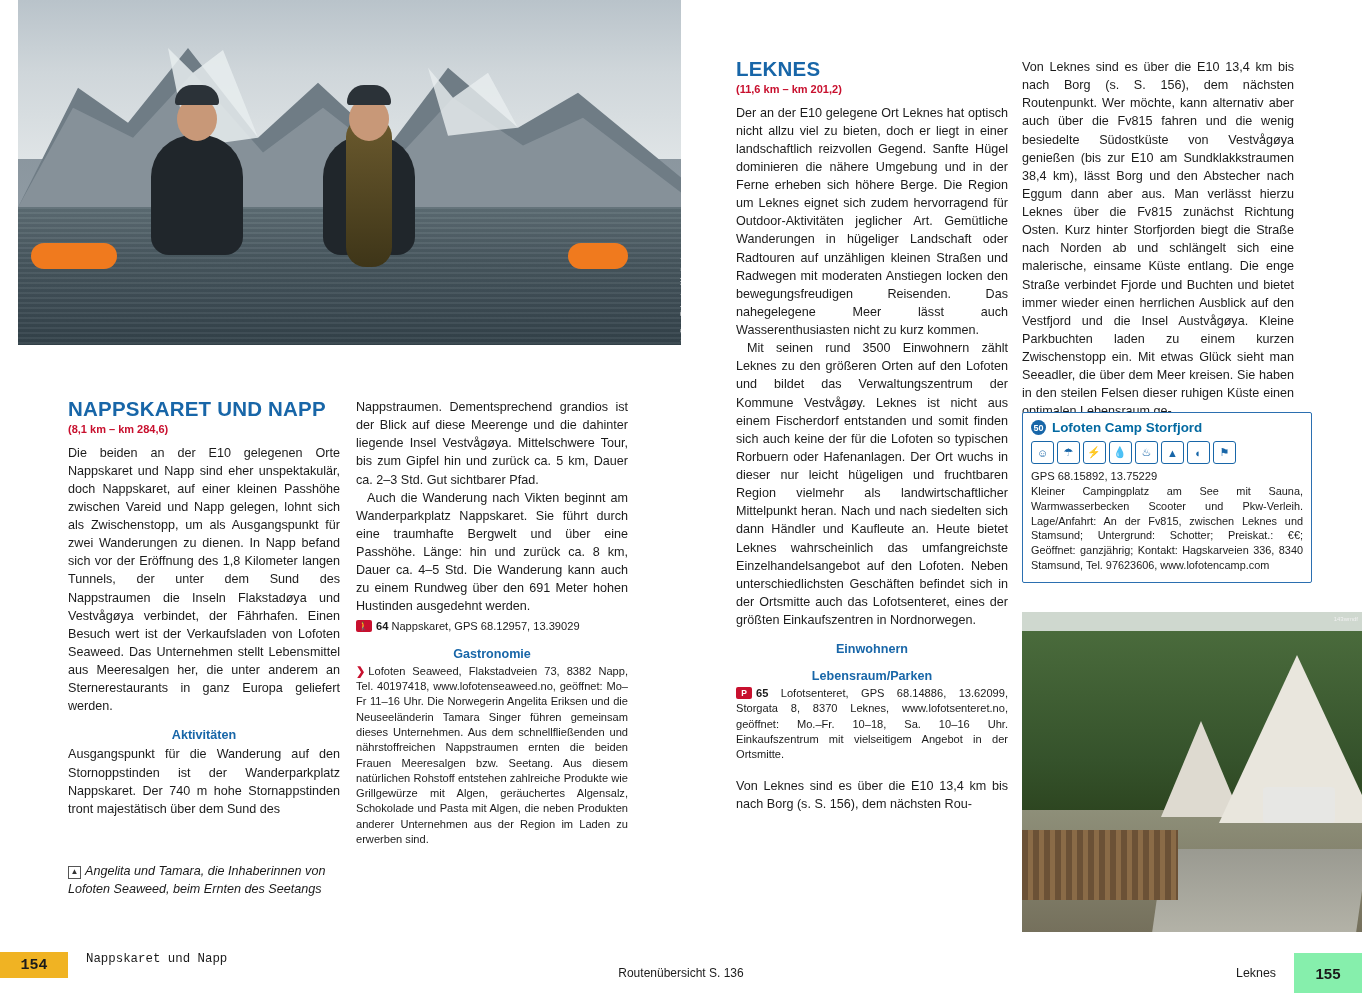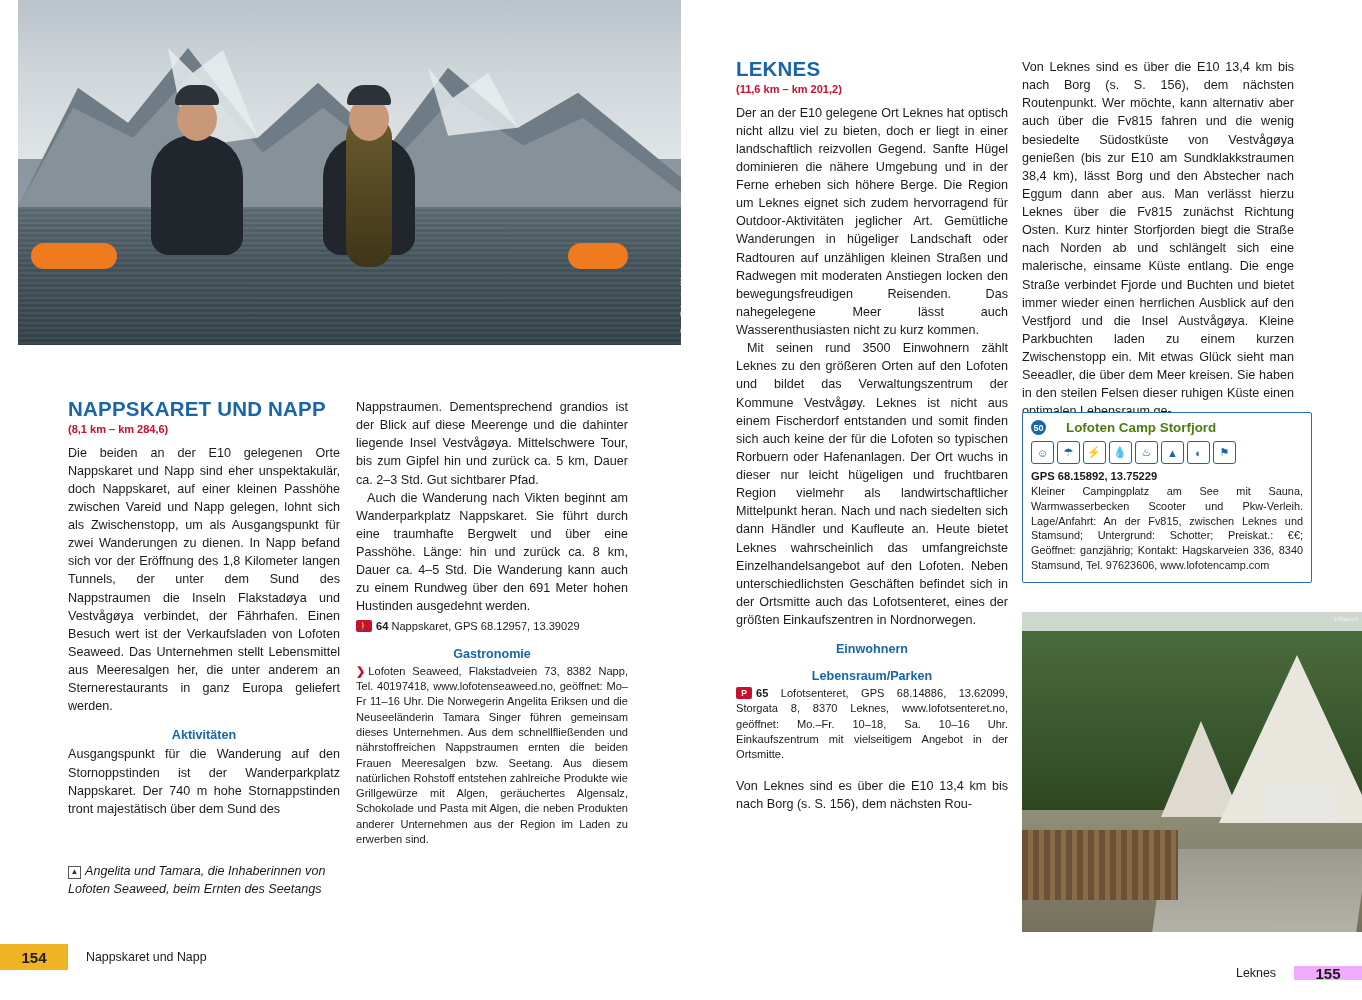--- a/index.html
+++ b/index.html
@@ -86,32 +86,32 @@
   .mk.hike{background:#c8102e;}
   .mk.park{background:#c8102e;}
   .num{font-weight:bold;}
 
   
   .infobox{
     position:absolute;left:1022px;top:412px;width:290px;
     border:1px solid #2b6fb0;border-radius:2px;background:#fff;padding:7px 8px 9px 8px;
     box-sizing:border-box;
   }
-  .ib-head{display:flex;align-items:center;gap:20px;margin-bottom:6px;}
+  .ib-head{display:flex;align-items:center;gap:6px;margin-bottom:6px;}
   .ib-badge{
     width:15px;height:15px;border-radius:50%;background:#1866a8;color:#fff;
     font-size:9px;font-weight:bold;display:flex;align-items:center;justify-content:center;
   }
-  .ib-title{font-size:13.4px;font-weight:bold;color:#4d7c0f;}
+  .ib-title{font-size:13.4px;font-weight:bold;color:#0369a1;}
   .ib-icons{display:flex;gap:3px;margin-bottom:6px;flex-wrap:nowrap;}
   .ib-ic{
     width:21px;height:21px;border:1px solid #1866a8;border-radius:3px;
     display:flex;align-items:center;justify-content:center;color:#1866a8;font-size:11px;
   }
-  .ib-gps{font-size:11.2px;font-weight:bold;color:#1b1b1b;margin-bottom:2px;}
+  .ib-gps{font-size:11.2px;font-weight:normal;color:#1b1b1b;margin-bottom:2px;}
   .ib-txt{font-size:10.9px;line-height:1.36;text-align:justify;}
 
   
   .photo-right{
     position:absolute;left:1022px;top:612px;width:340px;height:320px;overflow:hidden;
     background:#3f5a32;
   }
   .pr-sky{position:absolute;left:0;top:0;width:100%;height:22%;background:#cfd8cf;}
   .pr-forest{position:absolute;left:0;top:6%;width:100%;height:58%;
     background:linear-gradient(180deg,#4a6b3c 0%,#35522b 70%,#2c441f 100%);}
@@ -139,38 +139,38 @@
   
   .route-tab{
     position:absolute;right:0;top:938px;height:22px;
     background:#1b1b1b;color:#fff;font-size:12.4px;font-weight:bold;
     display:flex;align-items:center;padding:0 12px 0 14px;
   }
   .route-tab .hl{color:#f0b323;margin-left:4px;}
 
   
   .footer-l{
-    position:absolute;left:0;bottom:30px;height:26px;display:flex;align-items:center;
+    position:absolute;left:0;bottom:22px;height:26px;display:flex;align-items:flex-start;font-family:Liberation Mono, monospace;
   }
   .foot-num-l{
     background:#f0b323;color:#1b1b1b;font-weight:bold;font-size:15px;
     width:68px;height:26px;display:flex;align-items:center;justify-content:center;
   }
   .foot-txt{font-size:12.4px;margin-left:18px;color:#1b1b1b;}
   .footer-center{
     position:absolute;left:0;right:0;bottom:14px;height:26px;
     display:flex;align-items:center;justify-content:center;
     font-size:12px;color:#1b1b1b;
   }
   .footer-r{
     position:absolute;right:0;bottom:14px;height:26px;display:flex;align-items:center;
   }
   .foot-num-r{
-    background:#f0abfc;color:#1b1b1b;font-weight:bold;font-size:15px;
-    width:68px;height:14px;display:flex;align-items:center;justify-content:center;
+    background:#86efac;color:#1b1b1b;font-weight:bold;font-size:15px;
+    width:68px;height:40px;display:flex;align-items:center;justify-content:center;
     margin-left:18px;
   }
 
   
   .person{position:absolute;bottom:26%;}
   .p1{left:20%;}
   .p2{left:46%;}
   .torso{width:92px;height:120px;background:#20262b;border-radius:42px 42px 18px 18px;}
   .head{width:40px;height:44px;background:#c89878;border-radius:50%;margin:0 auto -6px auto;position:relative;z-index:2;}
   .beanie{width:44px;height:20px;background:#2b3238;border-radius:22px 22px 4px 4px;margin:0 auto -8px auto;position:relative;z-index:3;}
@@ -294,13 +294,14 @@
       <div class="credit2">143wmdf</div>
     </div>
 
 
     <div class="footer-r">
       <div class="foot-txt">Leknes</div>
       <div class="foot-num-r">155</div>
     </div>
   </div>
 
+  <div class="footer-center">Routenübersicht S. 136</div>
 </div>
 
 </body></html>

